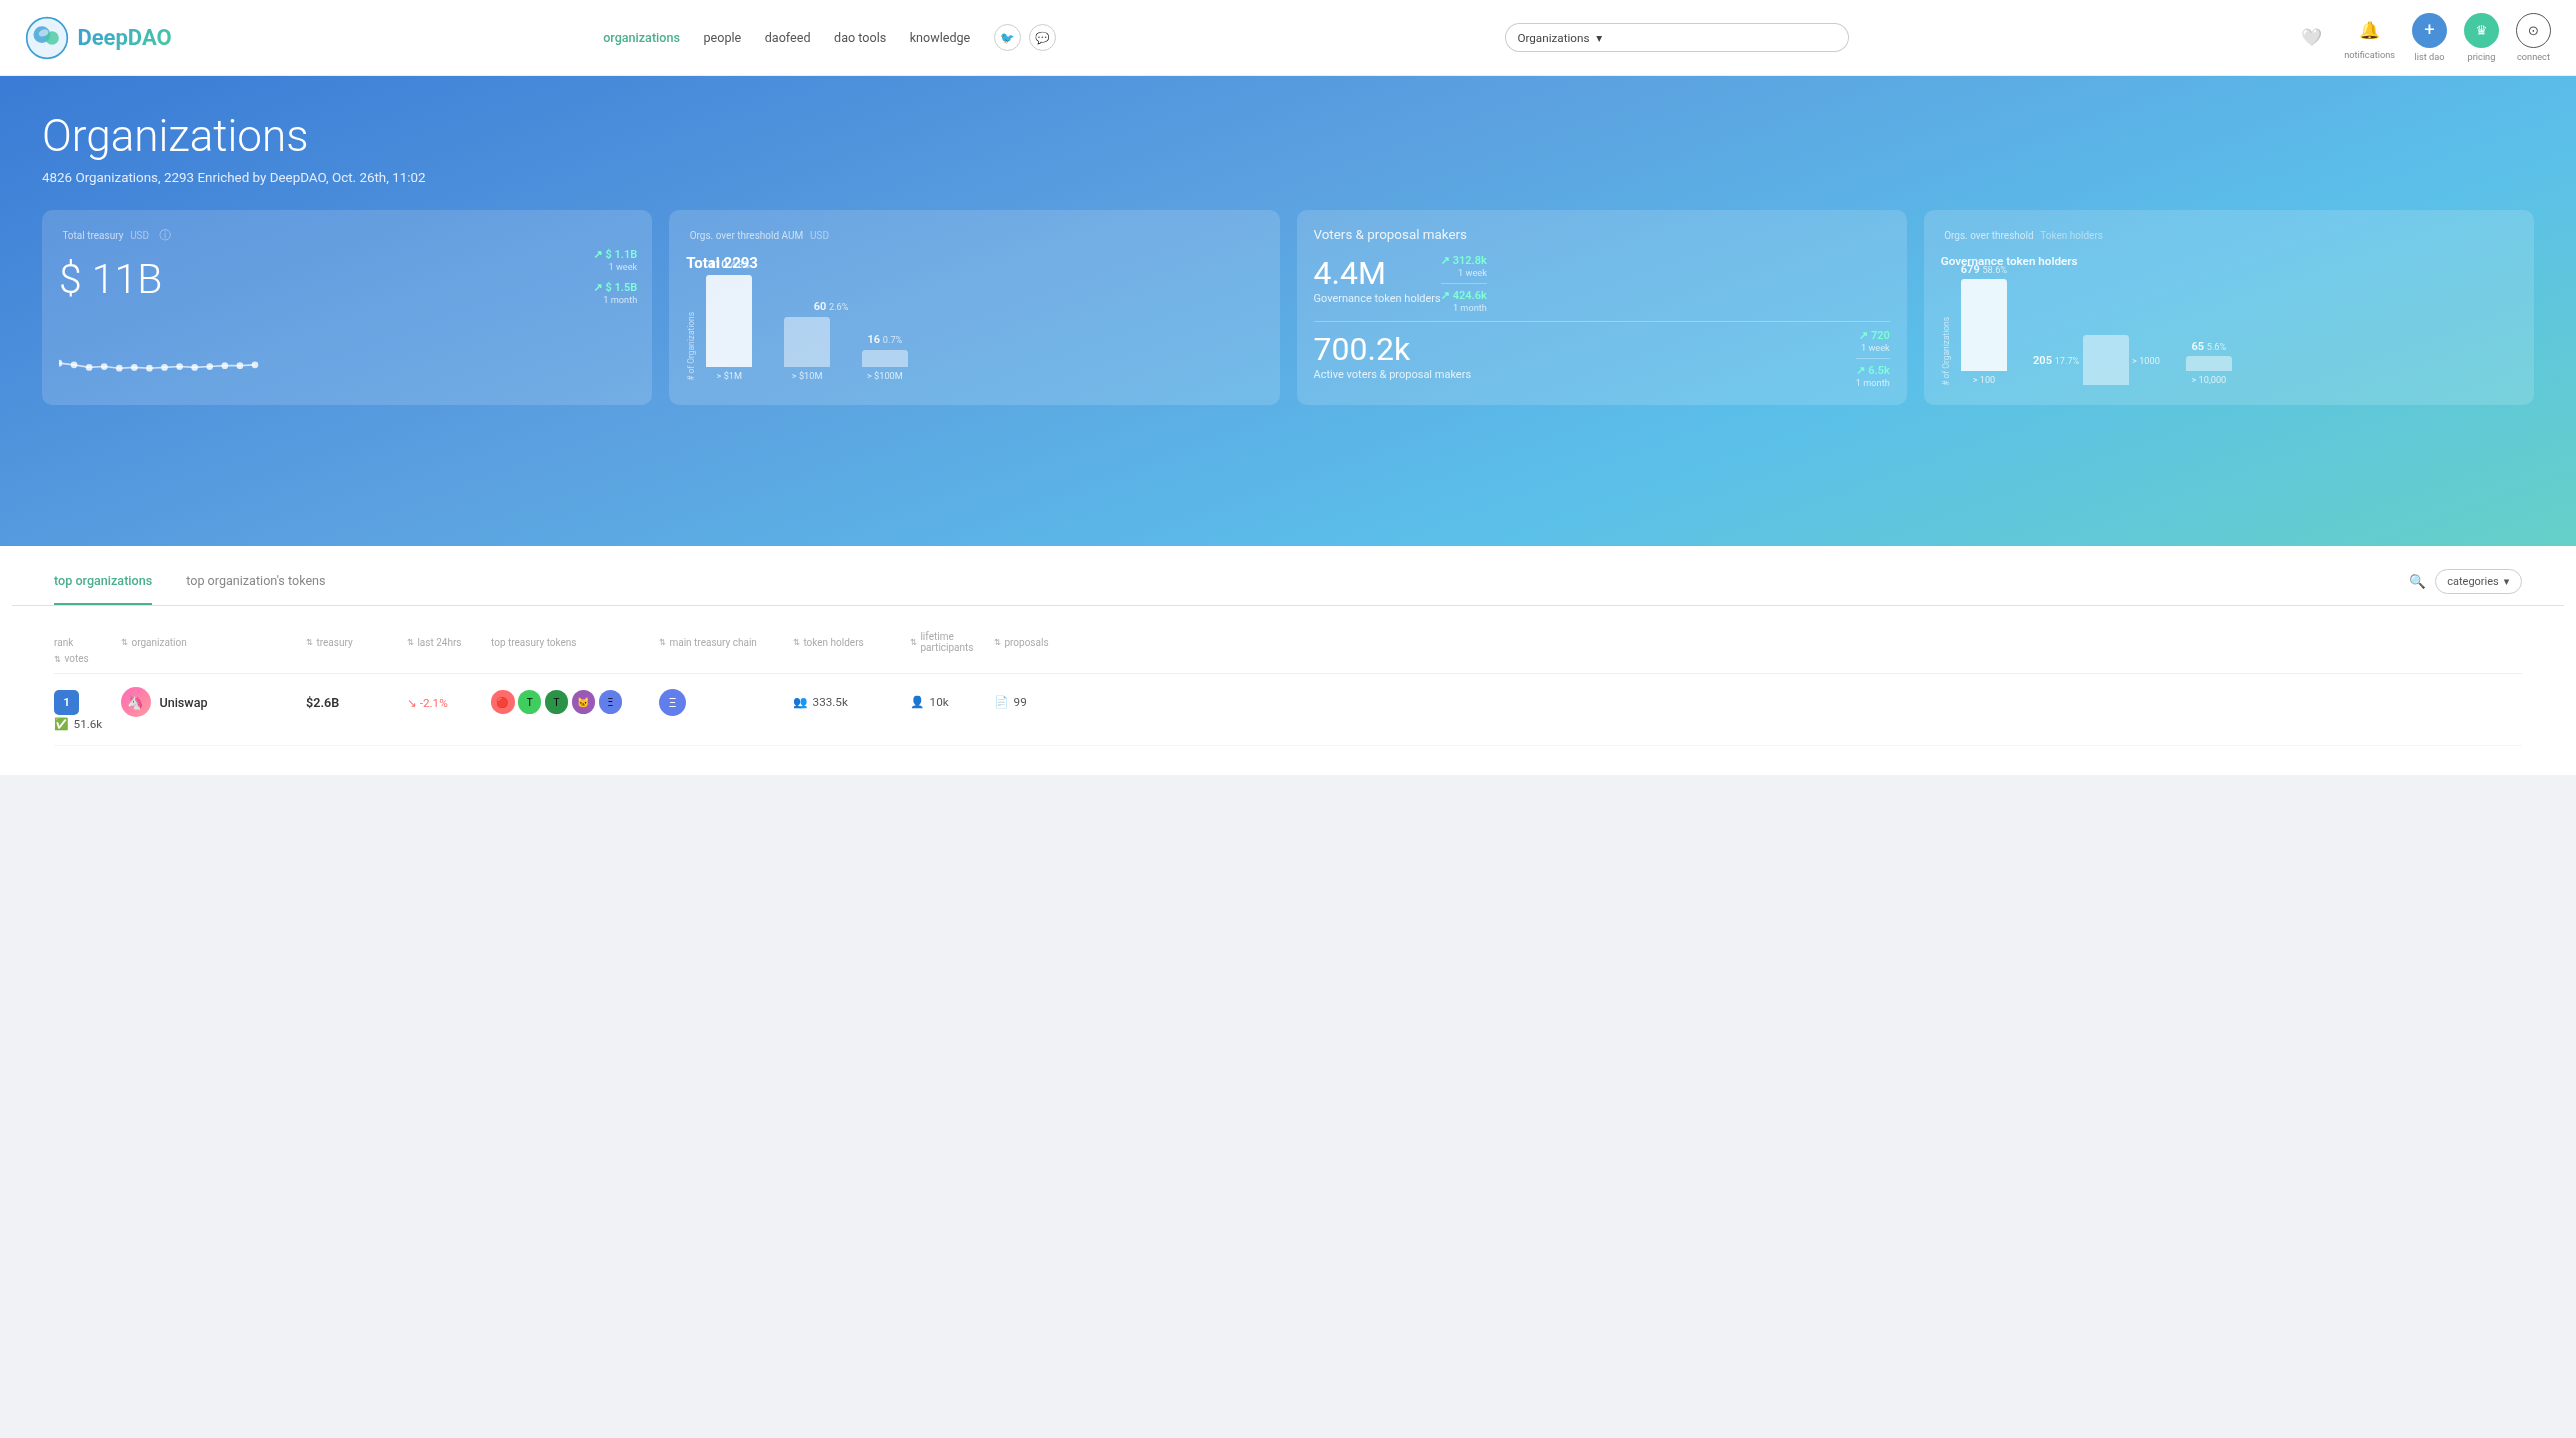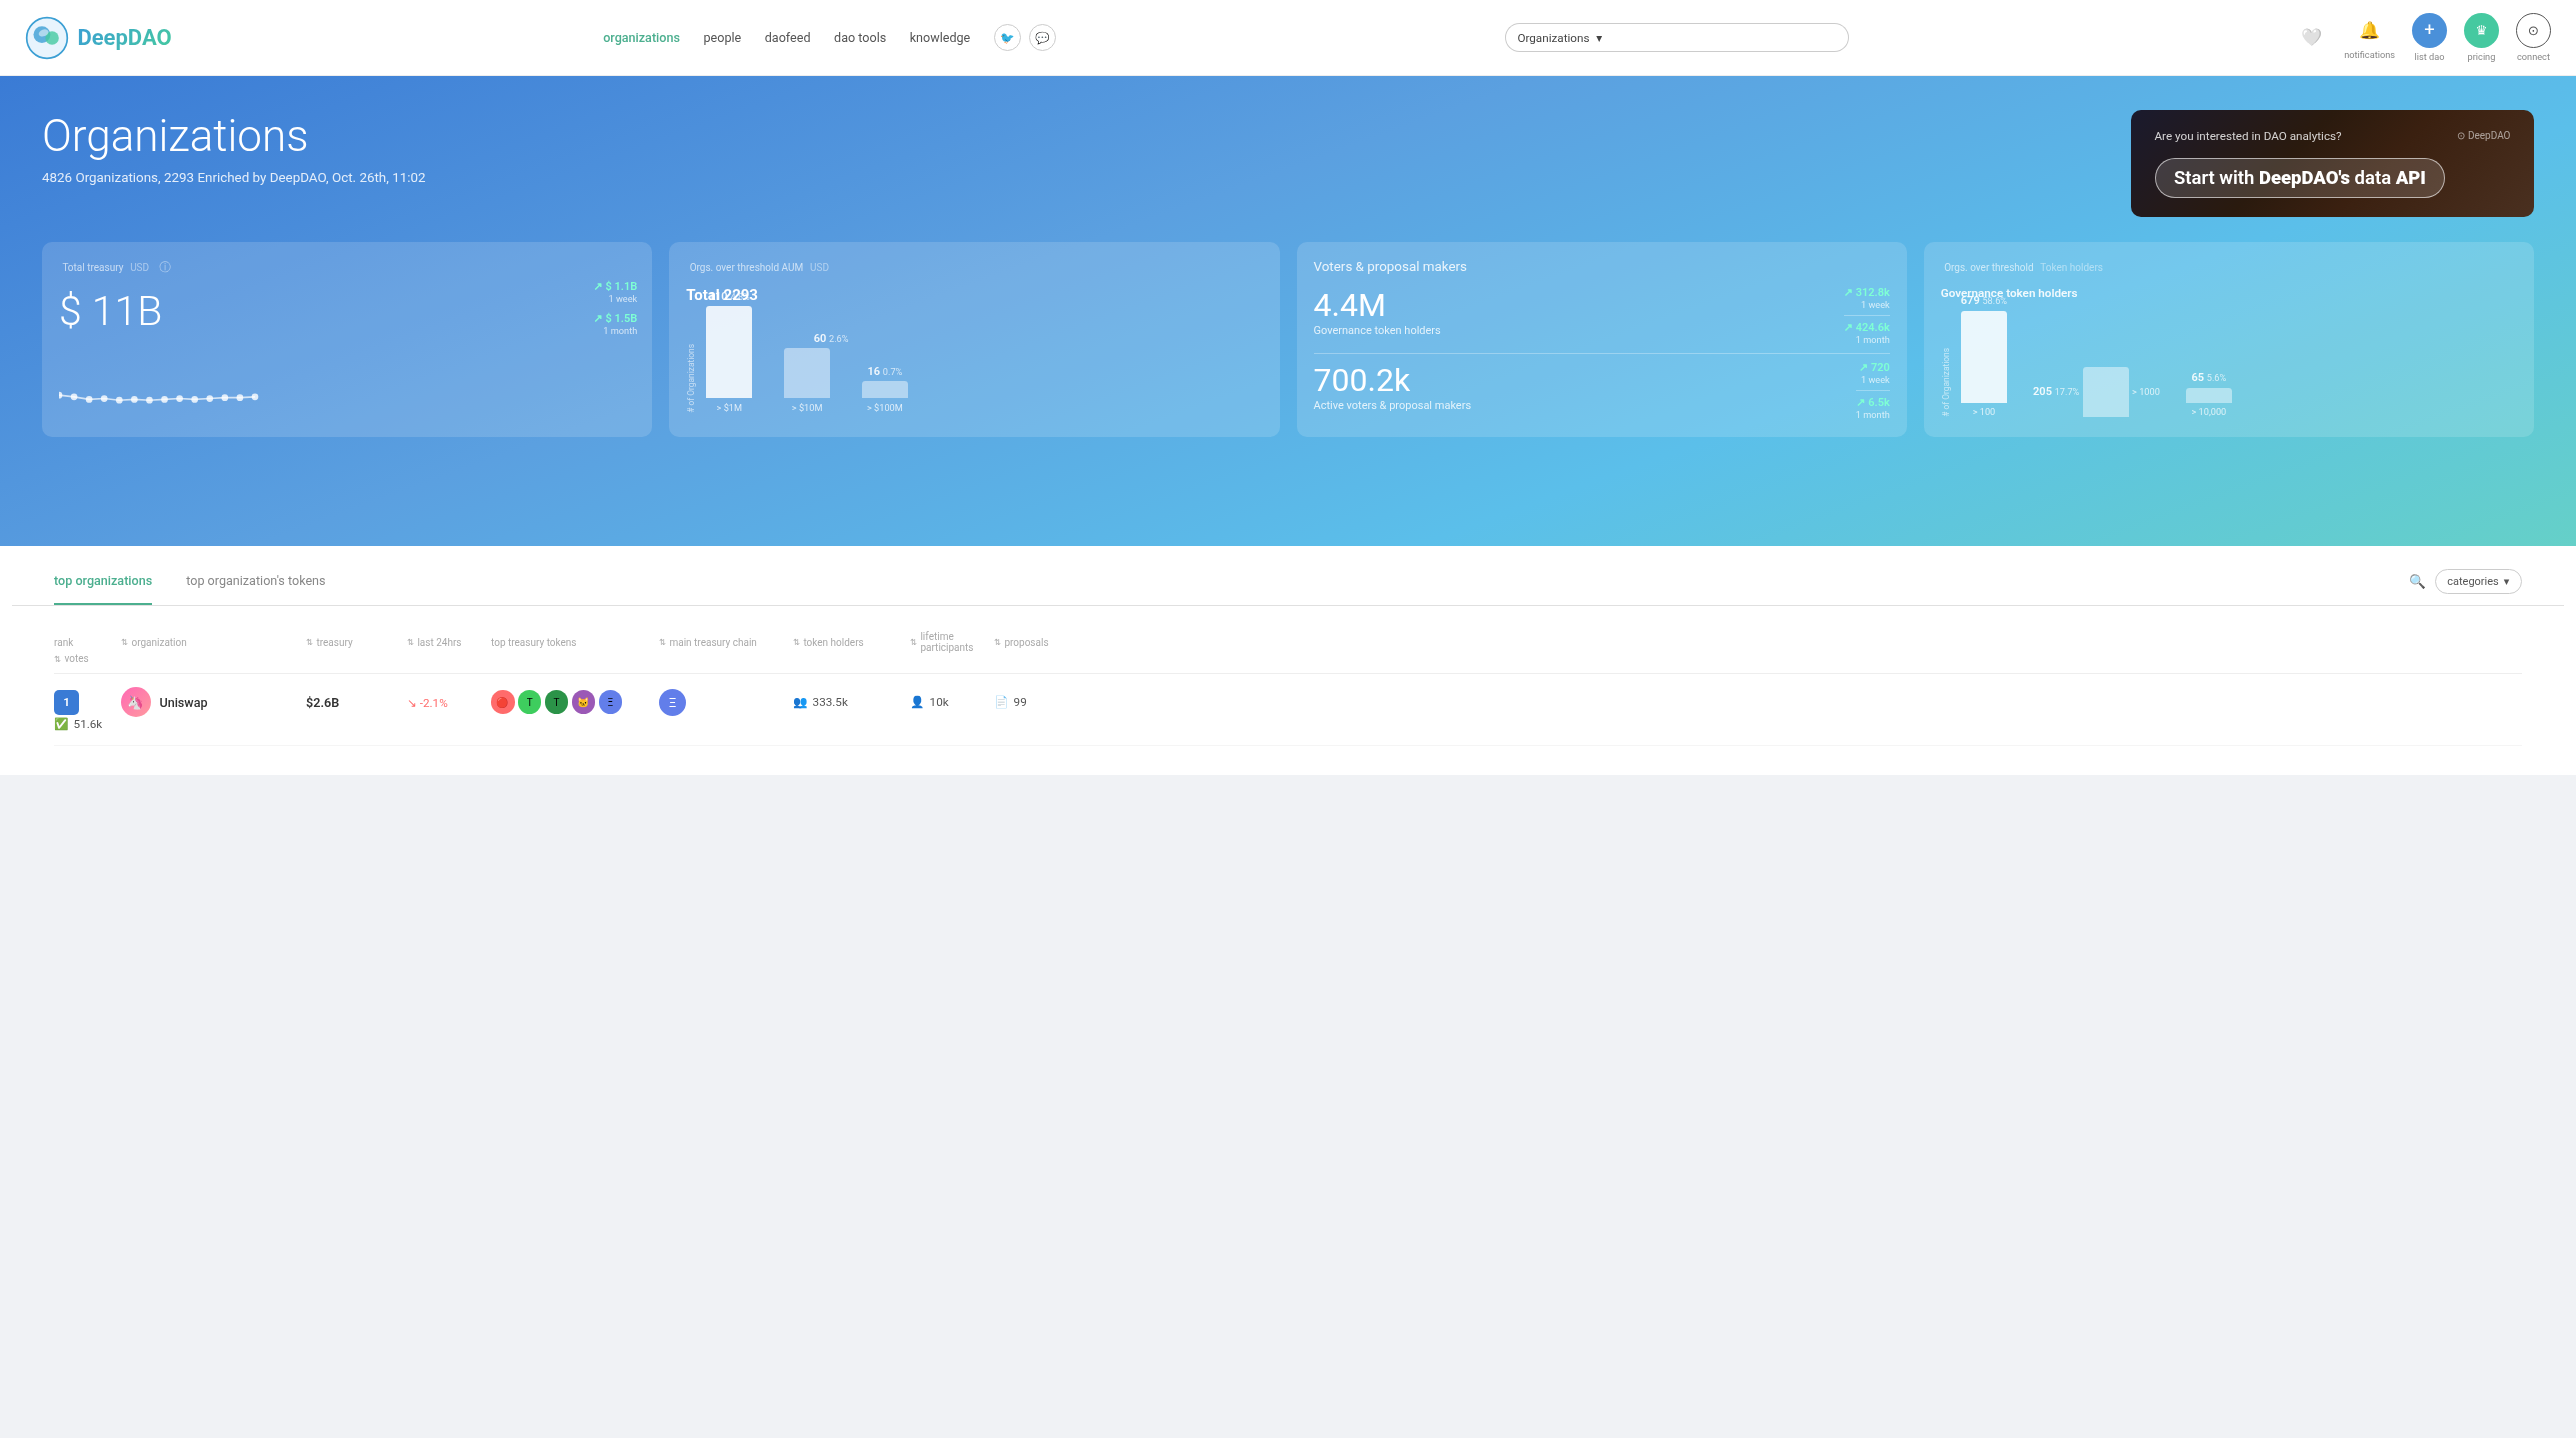--- a/index.html
+++ b/index.html
@@ -136,32 +136,20 @@
     </div>
   </div>
 </header>
 
 <section class="hero">
   <div class="hero-top">
     <div>
       <h1 class="hero-title">Organizations</h1>
       <p class="hero-subtitle">4826 Organizations, 2293 Enriched by DeepDAO, Oct. 26th, 11:02</p>
     </div>
-    <div class="api-banner">
-      <div class="api-banner-top">
-        <span>Are you interested in DAO analytics?</span>
-        <span style="font-size:10px;opacity:0.7;">⊙ DeepDAO</span>
-      </div>
-      <div class="api-btn">
-        <span>Start with </span>
-        <strong>DeepDAO's</strong>
-        <span> data </span>
-        <strong>API</strong>
-      </div>
-    </div>
   </div>
 
   <div class="stats-grid">
 
     <div class="stat-card card-relative">
       <div class="stat-title">
         <span>Total treasury</span>
         <span style="font-size:10px;opacity:0.7;">USD</span>
         <span style="margin-left:6.7px;font-size:11.7px;opacity:0.7;">ⓘ</span>
       </div>
@@ -219,21 +207,21 @@
             <span style="font-size:11px;color:rgba(255,255,255,0.9);font-weight:600;">16 <span style="font-size:9.2px;font-weight:400;color:rgba(255,255,255,0.7);">0.7%</span></span>
             <div style="width:46px;height:17px;background:rgba(255,255,255,0.45);border-radius:3.4px 3.4px 0 0;"></div>
             <span style="font-size:9.2px;color:rgba(255,255,255,0.75);">&gt; $100M</span>
           </div>
         </div>
       </div>
     </div>
 
     <div class="stat-card">
       <div class="stat-title">Voters &amp; proposal makers</div>
-      <div style="display:flex;justify-content:space-between;align-items:flex-start;margin-bottom:8.4px;gap:36px;">
+      <div style="display:flex;align-items:flex-start;margin-bottom:8.4px;">
         <div>
           <div class="voter-big">4.4M</div>
           <div class="voter-desc">Governance token holders</div>
         </div>
         <div style="text-align:right;">
           <div style="color:#7effd4;font-size:11px;font-weight:600;">↗ 312.8k</div>
           <div style="font-size:9.2px;color:rgba(255,255,255,0.7);">1 week</div>
           <div style="border-top:0.8px solid rgba(255,255,255,0.3);margin:5px 0;"></div>
           <div style="color:#7effd4;font-size:11px;font-weight:600;">↗ 424.6k</div>
           <div style="font-size:9.2px;color:rgba(255,255,255,0.7);">1 month</div>

